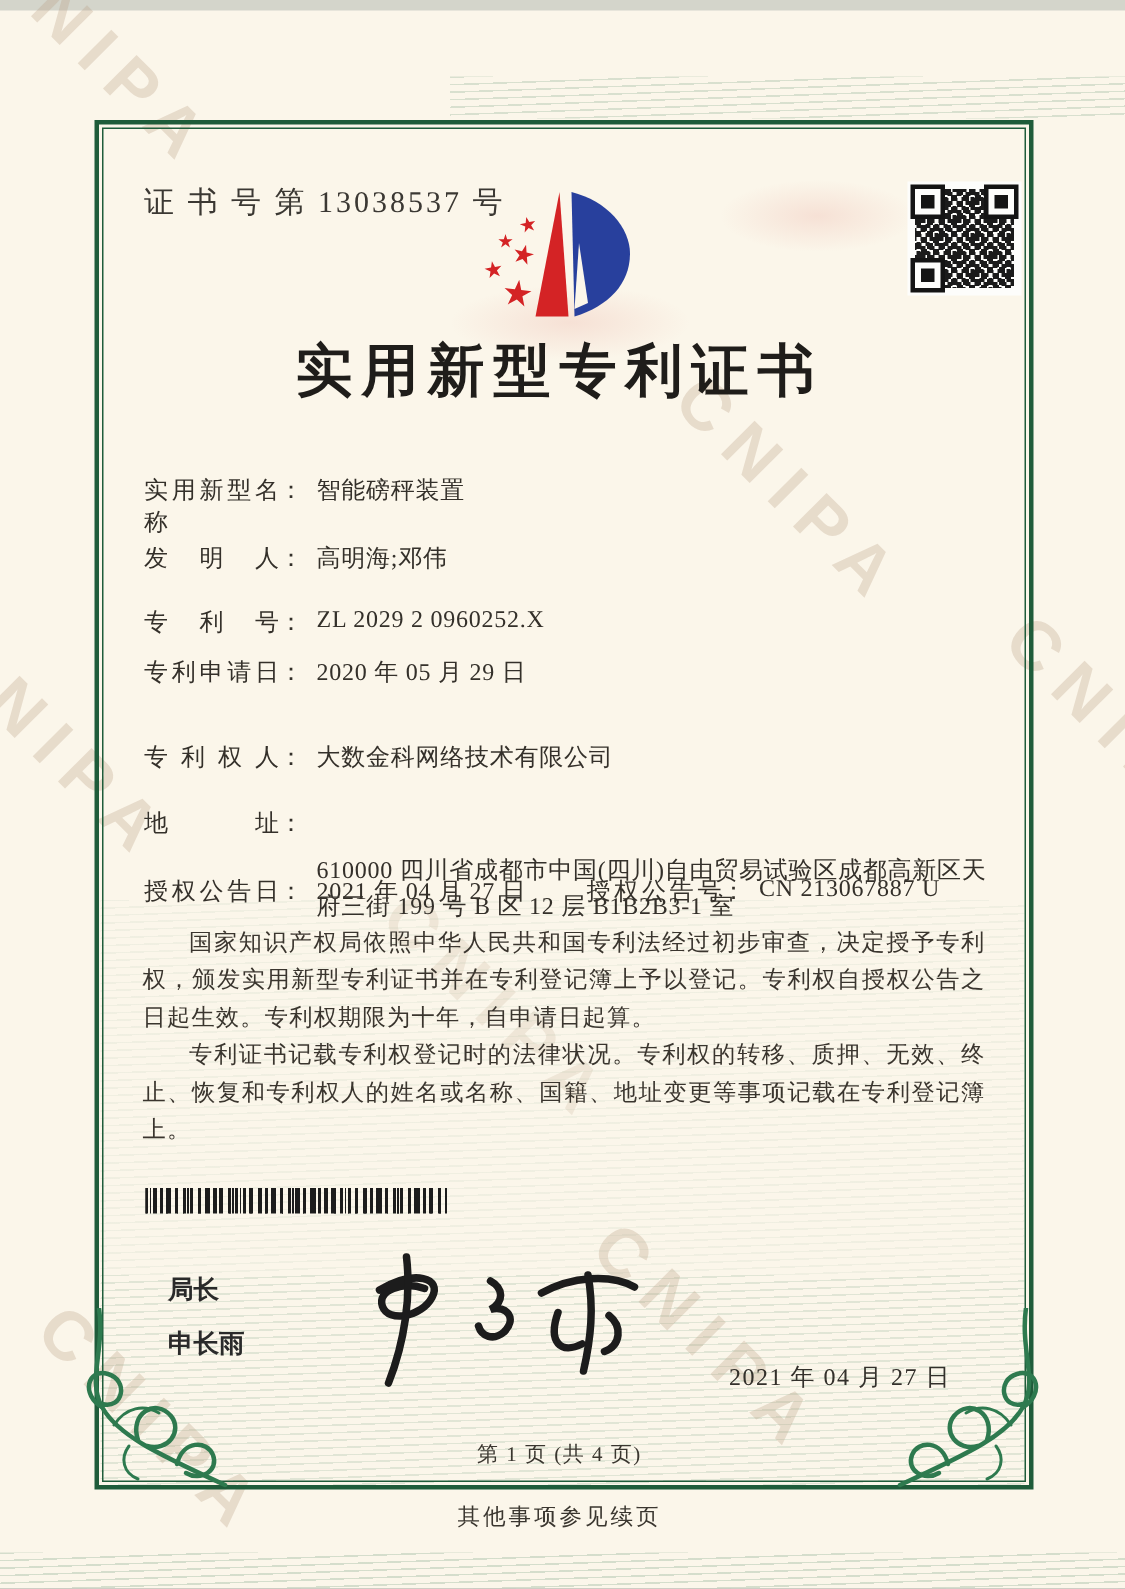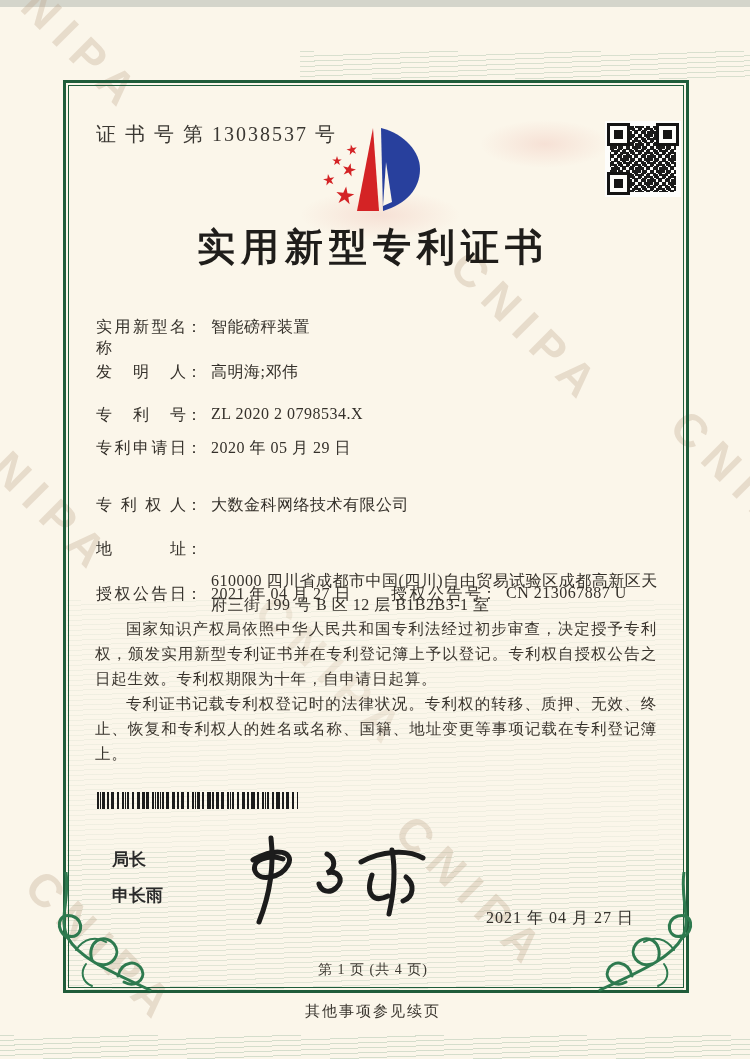--- a/index.html
+++ b/index.html
@@ -156,21 +156,21 @@
   <div class="frow" style="top:317px;">
     <span class="flabel">实用新型名称</span><span class="fcolon">：</span>
     <span class="fvalue">智能磅秤装置</span>
   </div>
   <div class="frow" style="top:362px;">
     <span class="flabel">发明人</span><span class="fcolon">：</span>
     <span class="fvalue">高明海;邓伟</span>
   </div>
   <div class="frow" style="top:405px;">
     <span class="flabel">专利号</span><span class="fcolon">：</span>
-    <span class="fvalue">ZL 2020 2 0798534.X</span>
+    <span class="fvalue">ZL 2029 2 0960252.X</span>
   </div>
   <div class="frow" style="top:426px;margin-top:12px;">
     <span class="flabel">专利申请日</span><span class="fcolon">：</span>
     <span class="fvalue">2020 年 05 月 29 日</span>
   </div>
   <div class="frow" style="top:495px;">
     <span class="flabel">专利权人</span><span class="fcolon">：</span>
     <span class="fvalue">大数金科网络技术有限公司</span>
   </div>
   <div class="frow" style="top:539px;">

